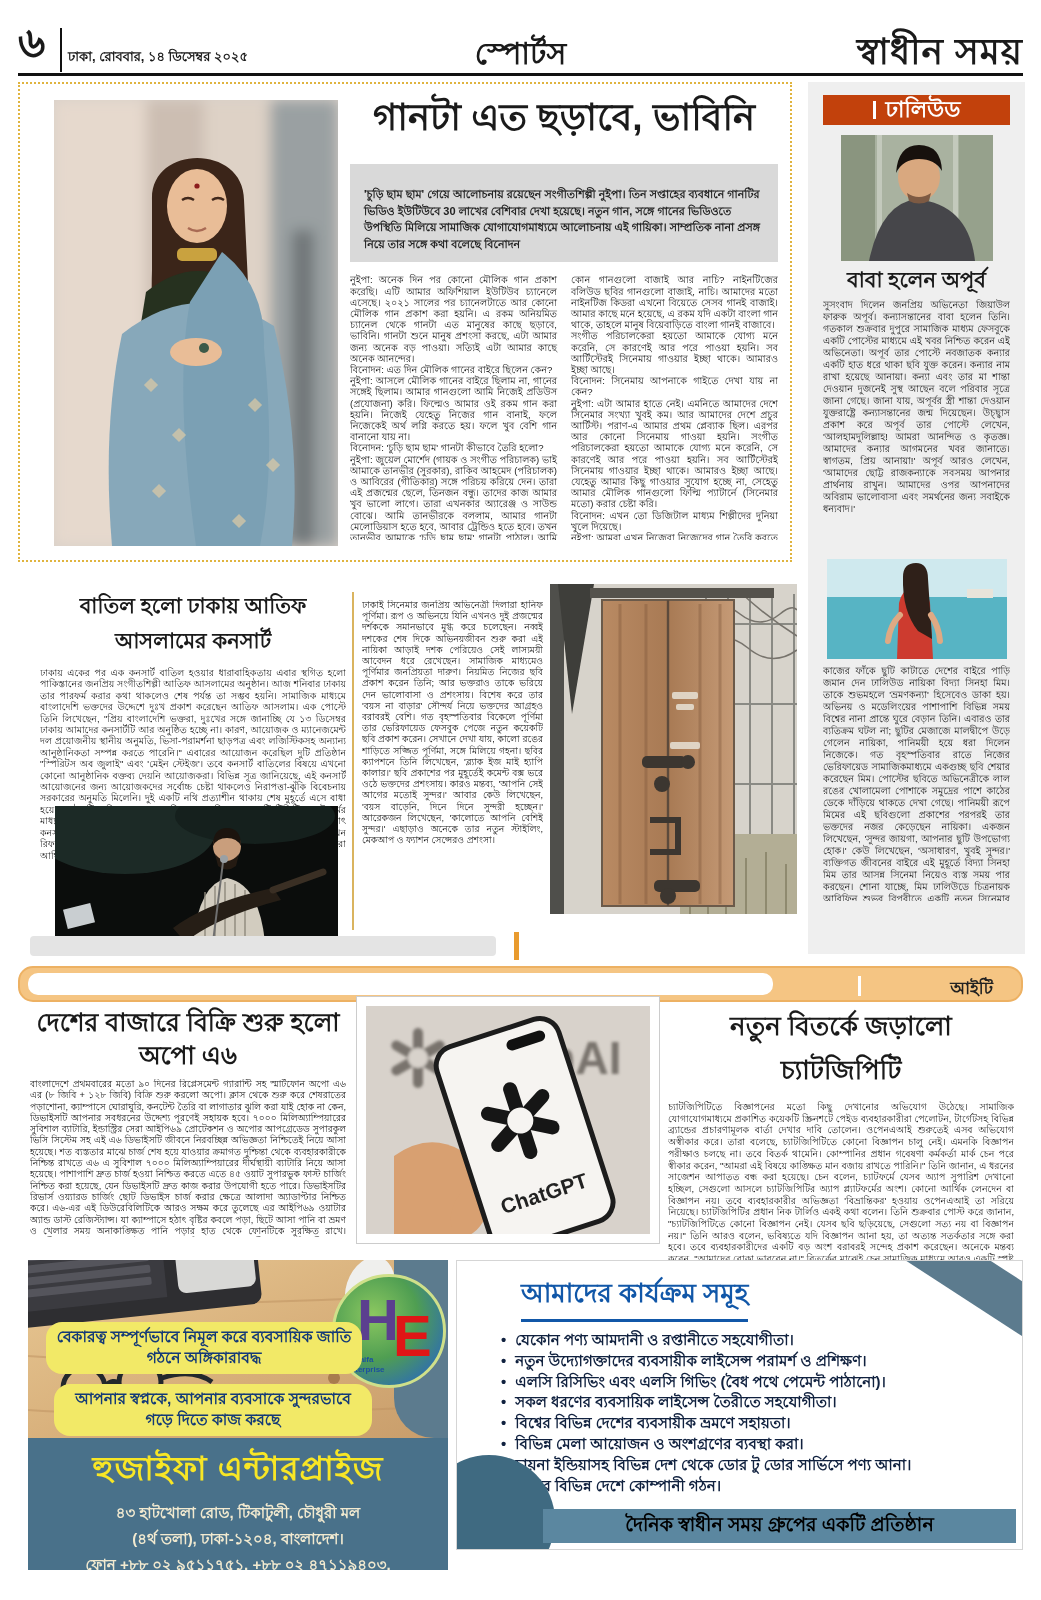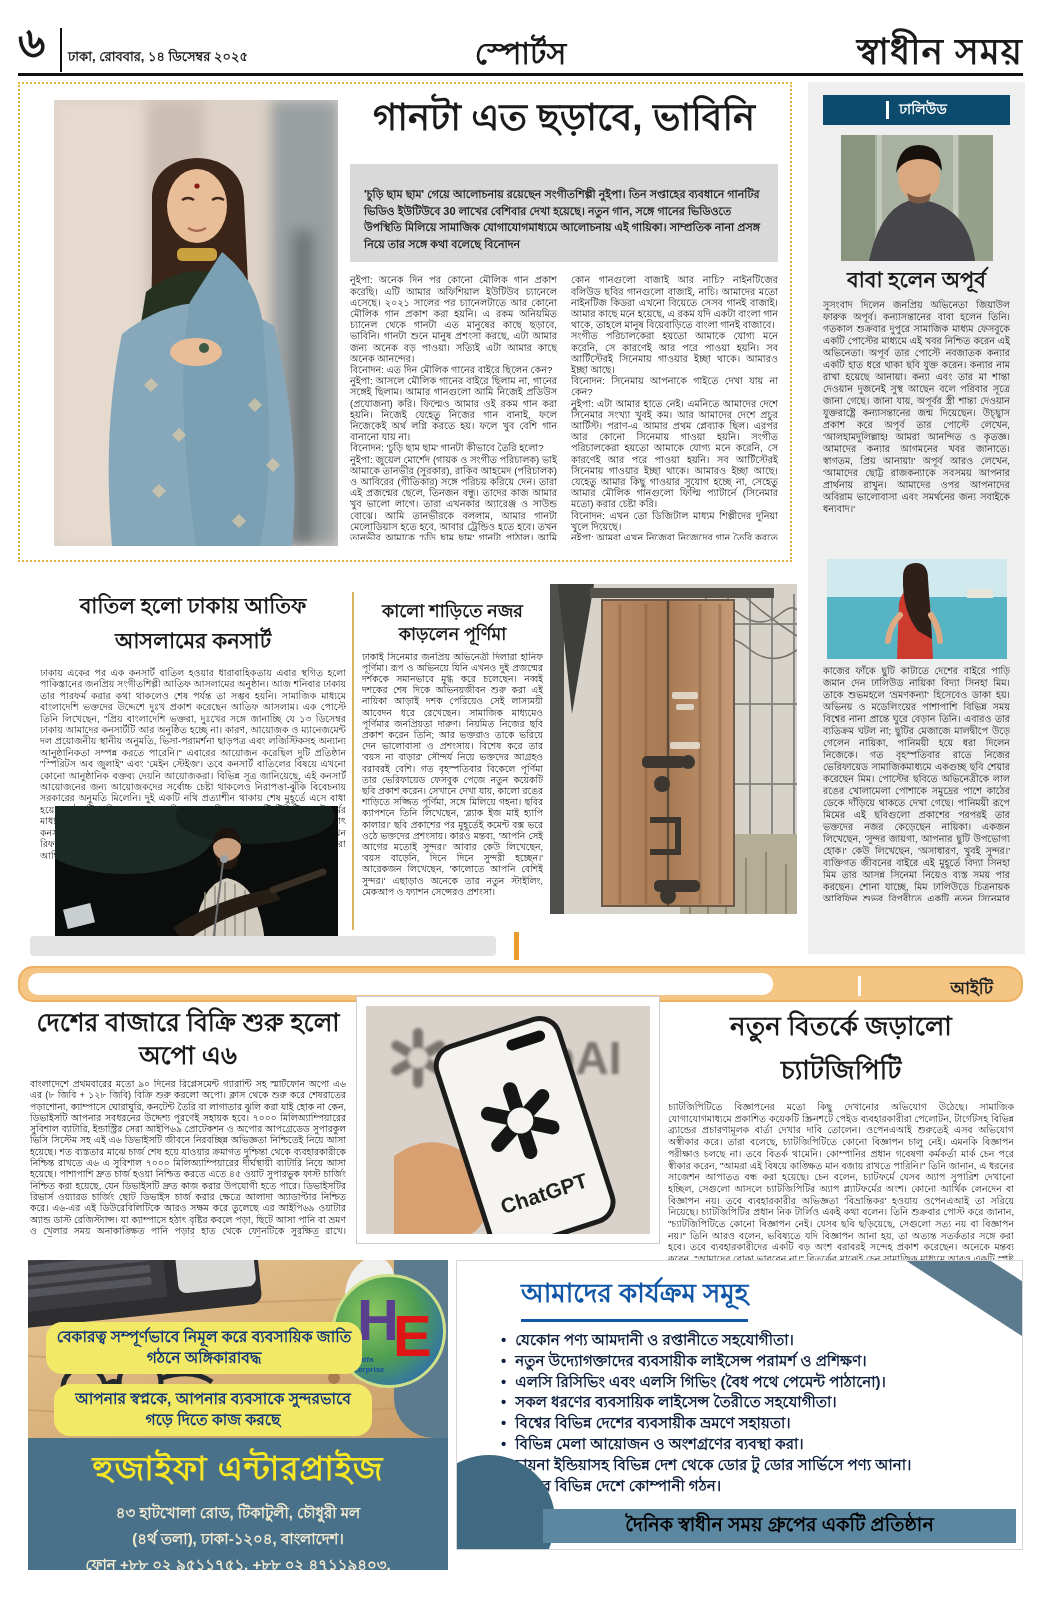--- a/index.html
+++ b/index.html
@@ -26,22 +26,22 @@
            background:#e2342e;color:#fff;font-weight:800;font-size:17px;text-align:center;
            padding:4px 0;letter-spacing:2px;}
   .intro-text{margin:0;font-size:11px;line-height:1.5;color:#222;font-weight:600;}
   .cols{display:flex;gap:14px;margin-top:12px;height:266px;overflow:hidden;}
   .qcol{width:50%;font-size:9.6px;line-height:11.2px;text-align:justify;
         white-space:pre-line;margin:0;}
 
   
   .sidebar{left:808px;top:82px;width:217px;height:872px;background:#efefef;}
   .sb-inner{padding:13px 15px 0;}
-  .dhali-bar{height:30px;background:#0c4a6e;color:#fff;display:flex;align-items:center;
-             justify-content:center;font-size:14px;font-weight:700;gap:10px;}
+  .dhali-bar{height:30px;background:#c2410c;color:#fff;display:flex;align-items:center;
+             justify-content:center;font-size:22px;font-weight:700;gap:10px;}
   .dhali-tick{width:3px;height:18px;background:#fff;}
   .sb-photo{display:block;margin:10px auto 6px;}
   .sb-h{font-size:21px;font-weight:800;text-align:center;margin:2px 0 6px;line-height:1.25;}
   .sb-body{font-size:9.5px;line-height:12px;text-align:justify;margin:0;overflow:hidden;}
 
   
   .concert{left:40px;top:590px;width:306px;}
   .concert-h{margin:0 0 7px;font-size:21px;font-weight:800;text-align:center;}
   .concert-body{font-size:9.4px;line-height:11.4px;text-align:justify;height:198px;overflow:hidden;margin:0;}
   .concert-photo{left:55px;top:806px;width:283px;height:136px;}
@@ -229,21 +229,20 @@
       <path d="M118,122 q34,-26 100,-40 l8,12 q-62,16 -96,42 Z" fill="#261e16"></path>
       <path d="M218,84 L268,66" stroke="#3a2f24" stroke-width="7" stroke-linecap="round"></path>
       <path d="M168,56 l-10,80" stroke="#6f6f6f" stroke-width="2"></path>
       <circle cx="169" cy="53" r="4" fill="#9aa0a4"></circle>
     </svg>
   </div>
 
   <div class="abs v-divider"></div>
 
   <section class="abs purnima">
-    <h3 class="purnima-h">কালো শাড়িতে নজর কাড়লেন পূর্ণিমা</h3>
     <p class="purnima-body">ঢাকাই সিনেমার জনপ্রিয় অভিনেত্রী দিলারা হানিফ পূর্ণিমা। রূপ ও অভিনয়ে যিনি এখনও দুই প্রজন্মের দর্শককে সমানভাবে মুগ্ধ করে চলেছেন। নব্বই দশকের শেষ দিকে অভিনয়জীবন শুরু করা এই নায়িকা আড়াই দশক পেরিয়েও সেই লাস্যময়ী আবেদন ধরে রেখেছেন। সামাজিক মাধ্যমেও পূর্ণিমার জনপ্রিয়তা দারুণ। নিয়মিত নিজের ছবি প্রকাশ করেন তিনি; আর ভক্তরাও তাকে ভরিয়ে দেন ভালোবাসা ও প্রশংসায়। বিশেষ করে তার 'বয়স না বাড়ার' সৌন্দর্য নিয়ে ভক্তদের আগ্রহও বরাবরই বেশি। গত বৃহস্পতিবার বিকেলে পূর্ণিমা তার ভেরিফায়েড ফেসবুক পেজে নতুন কয়েকটি ছবি প্রকাশ করেন। সেখানে দেখা যায়, কালো রঙের শাড়িতে সজ্জিত পূর্ণিমা, সঙ্গে মিলিয়ে গহনা। ছবির ক্যাপশনে তিনি লিখেছেন, 'ব্ল্যাক ইজ মাই হ্যাপি কালার।' ছবি প্রকাশের পর মুহূর্তেই কমেন্ট বক্স ভরে ওঠে ভক্তদের প্রশংসায়। কারও মন্তব্য, 'আপনি সেই আগের মতোই সুন্দর।' আবার কেউ লিখেছেন, 'বয়স বাড়েনি, দিনে দিনে সুন্দরী হচ্ছেন।' আরেকজন লিখেছেন, 'কালোতে আপনি বেশিই সুন্দর।' এছাড়াও অনেকে তার নতুন স্টাইলিং, মেকআপ ও ফ্যাশন সেন্সেরও প্রশংসা।</p>
   </section>
 
   <div class="abs gate-photo">
     <svg width="247" height="330" viewBox="0 0 247 330">
       <defs>
         <linearGradient id="rust" x1="0" y1="0" x2="1" y2="0">
           <stop offset="0" stop-color="#b98a63"></stop>
             <stop offset="0.5" stop-color="#a87a54"></stop>
             <stop offset="1" stop-color="#c59a76"></stop>

